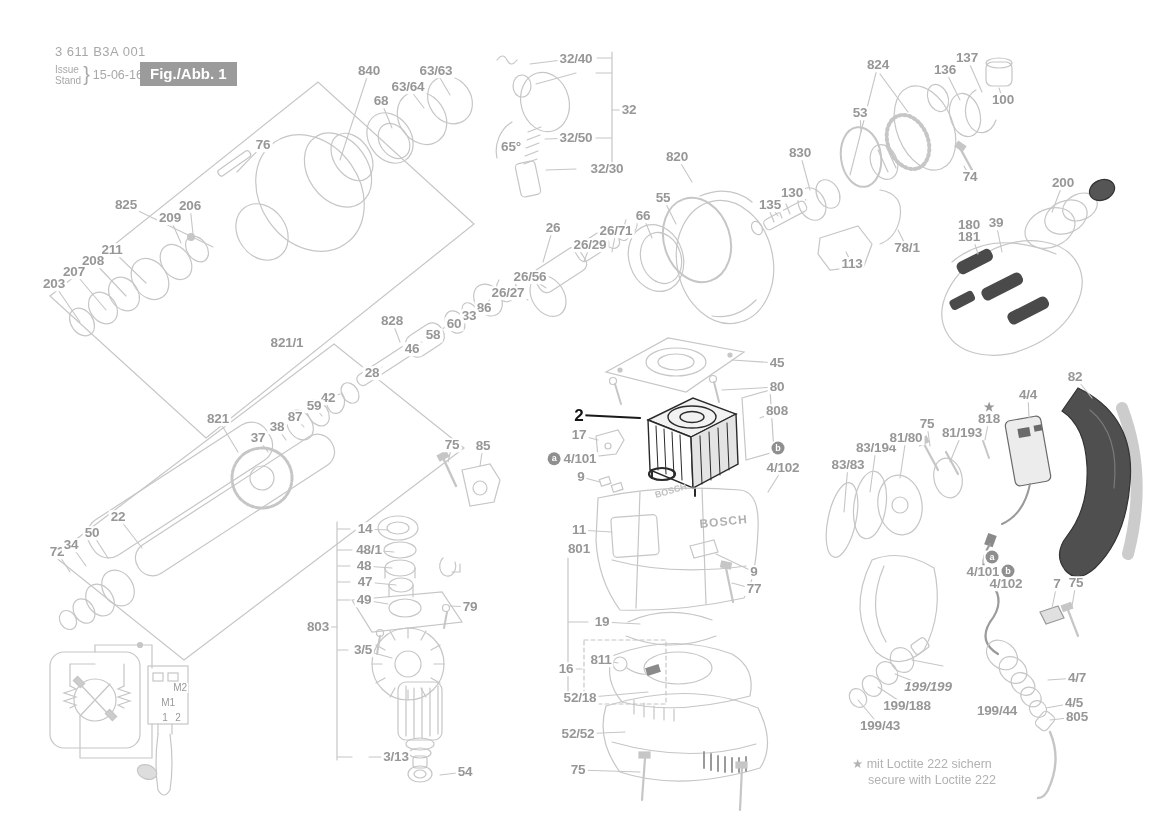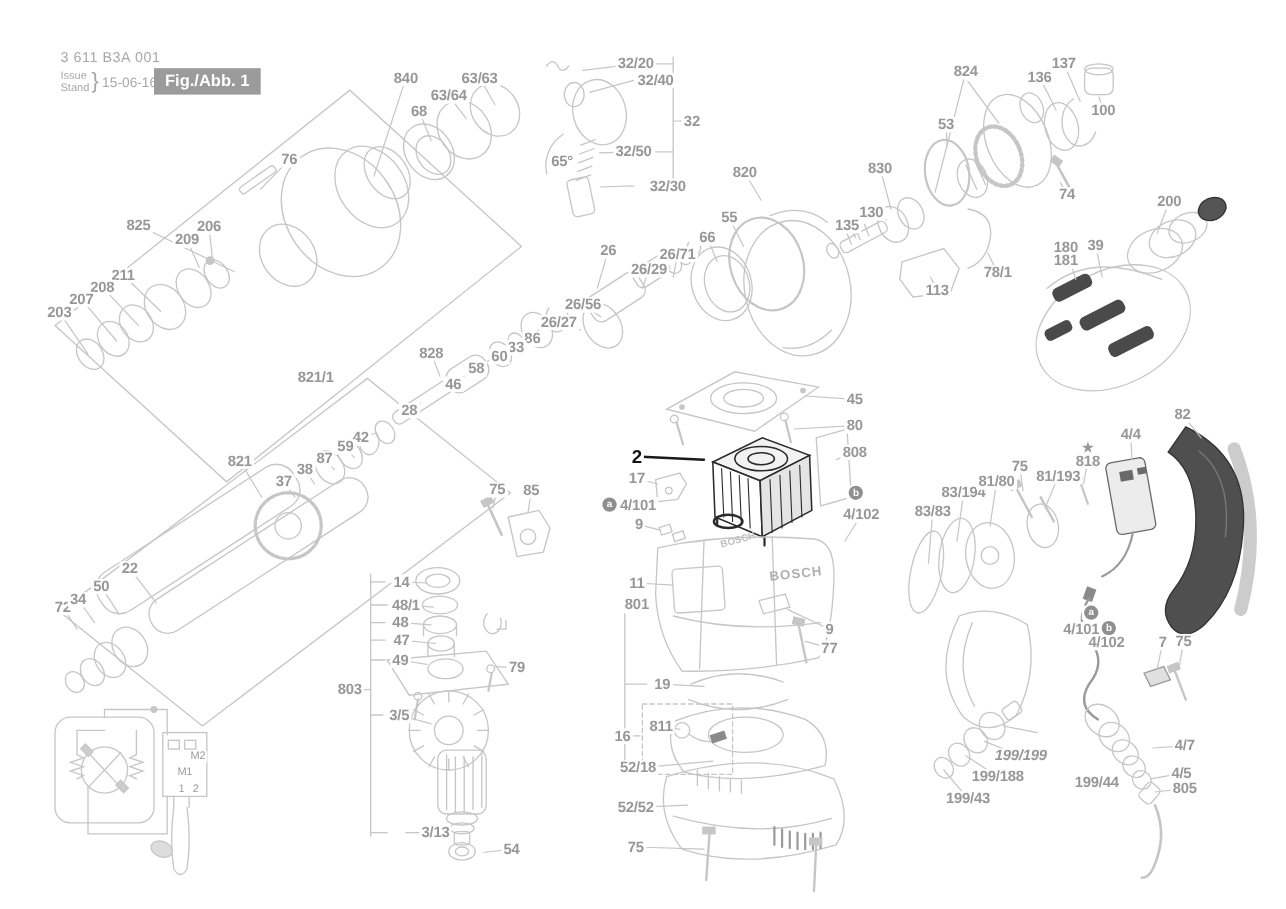--- a/index.html
+++ b/index.html
@@ -407,20 +407,27 @@
     <div class="tb-issue">
       <div>Issue</div>
       <div>Stand</div>
     </div>
     <div class="tb-brace">}</div>
     <div class="tb-date">15-06-16</div>
   </div>
 </div>
 <div class="figbadge">Fig./Abb. 1</div>
 
+<div class="note" style="left:852px;top:756px">
+  <div>
+    <span>★</span>
+    <span>mit Loctite 222 sichern</span>
+  </div>
+  <div class="l2">secure with Loctite 222</div>
+</div>
 
 
 <div class="label" style="left: 263px; top: 145px;">
       <span>76</span>
     </div>
     <div class="label" style="left: 369px; top: 71px;">
       <span>840</span>
     </div>
     <div class="label" style="left: 436px; top: 71px;">
       <span>63/63</span>
@@ -448,21 +455,21 @@
     </div>
     <div class="label" style="left: 74px; top: 272px;">
       <span>207</span>
     </div>
     <div class="label" style="left: 54px; top: 284px;">
       <span>203</span>
     </div>
     <div class="label" style="left: 578px; top: 58px;">
       <span>32/20</span>
     </div>
-    <div class="label" style="left: 576px; top: 73px; margin-left: 20px;">
+    <div class="label" style="left: 576px; top: 59px;">
       <span>32/40</span>
     </div>
     <div class="label" style="left: 629px; top: 110px;">
       <span>32</span>
     </div>
     <div class="label" style="left: 576px; top: 138px;">
       <span>32/50</span>
     </div>
     <div class="label" style="left: 511px; top: 147px;">
       <span>65°</span>

